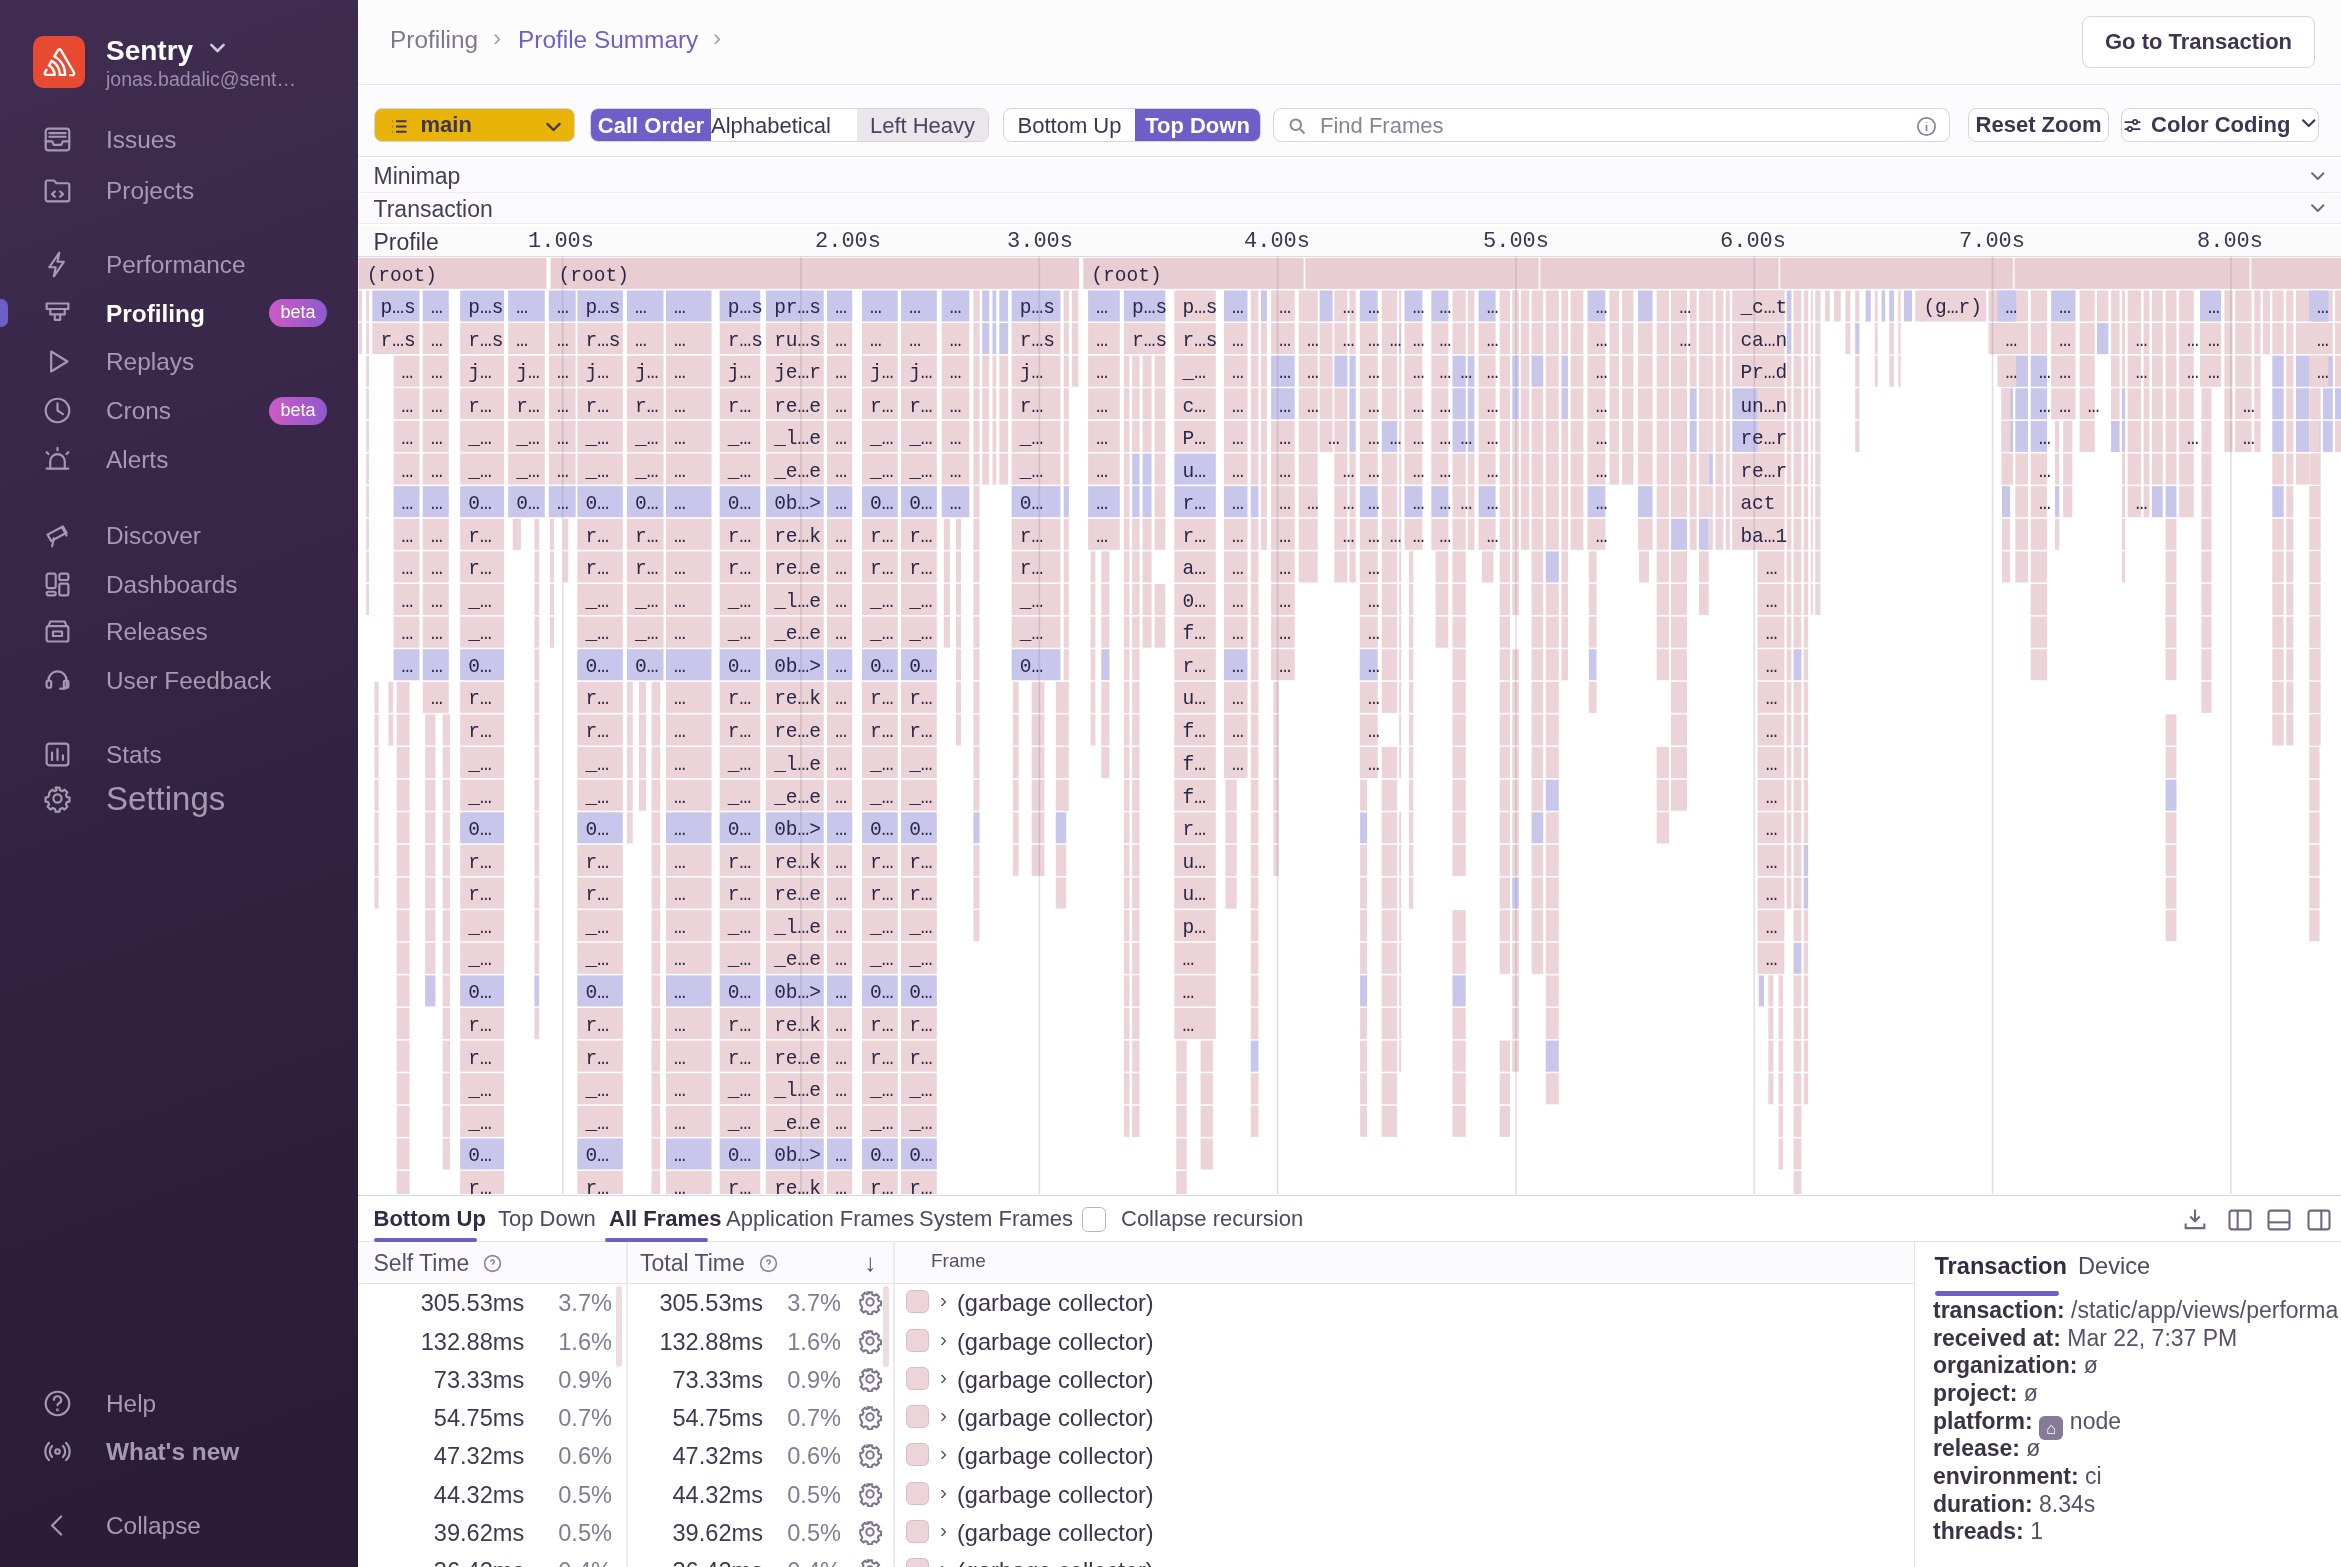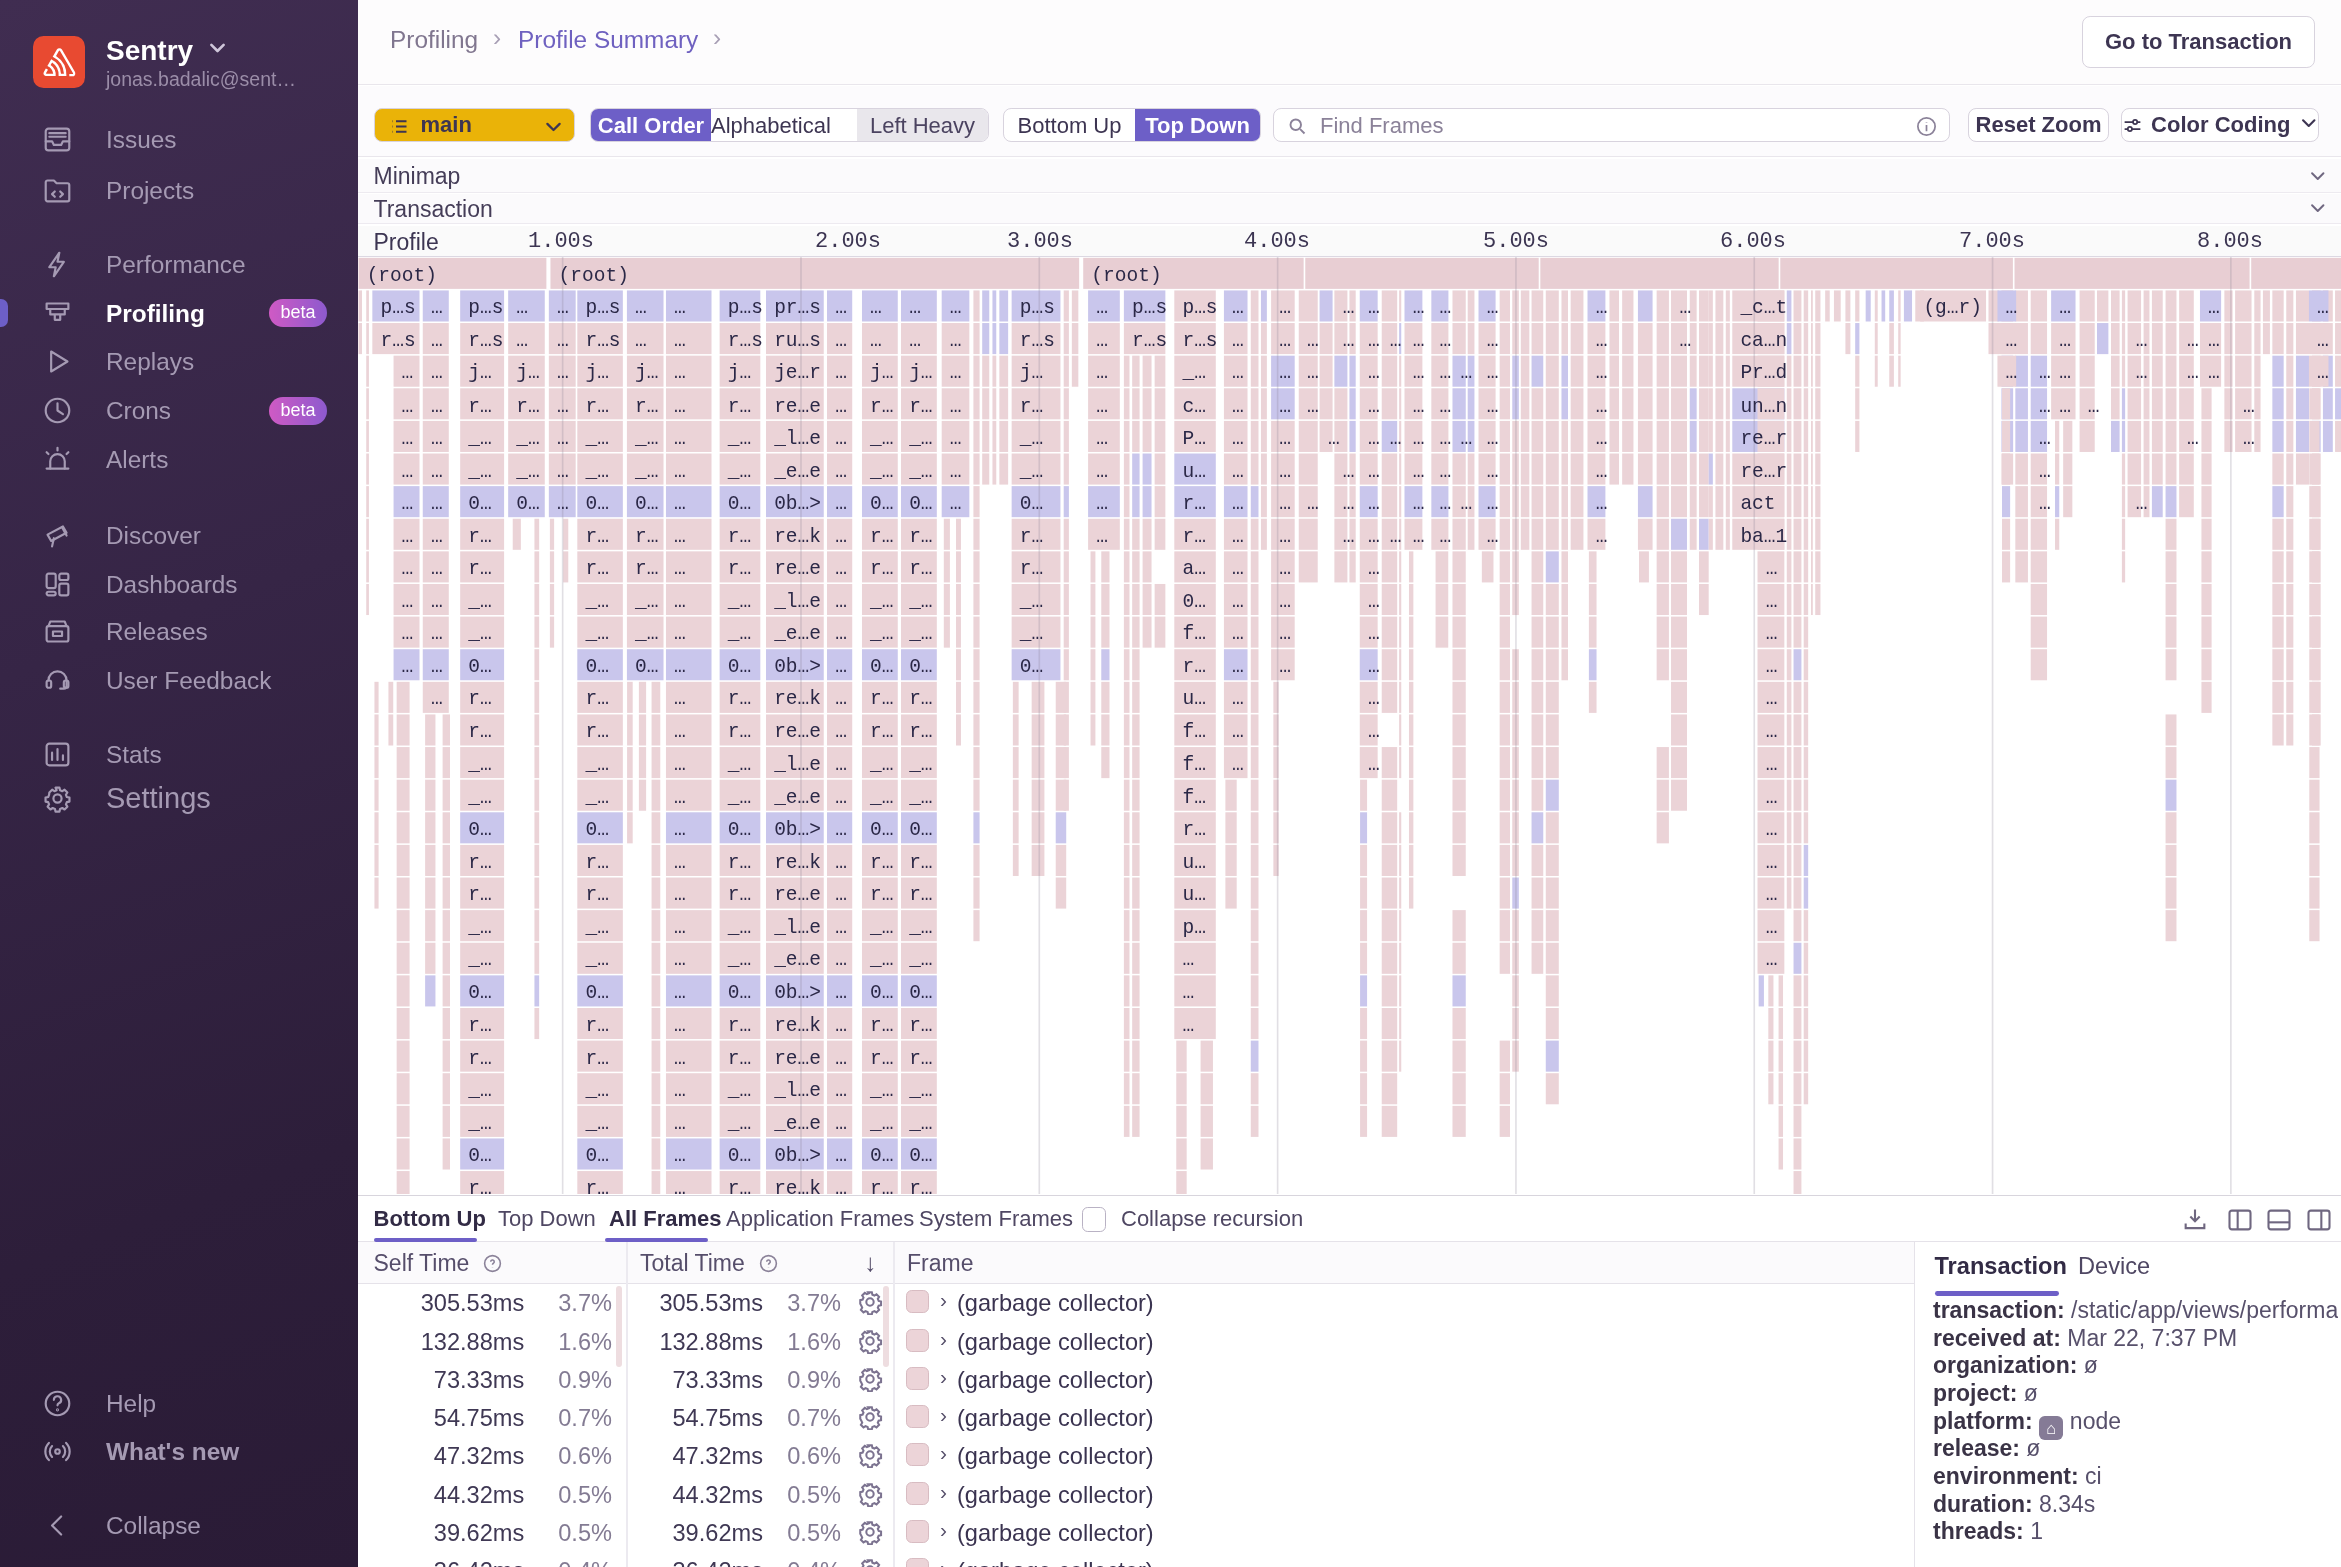--- a/index.html
+++ b/index.html
@@ -85,21 +85,21 @@
     <div style="position:absolute;left:106px;top:666px;font-size:24.4px;line-height:29px;color:#a59ab3;font-weight:400">User Feedback</div>
   <div style="position:absolute;left:43px;top:740px"><svg width="29" height="29" viewBox="0 0 32 32" fill="none" stroke="#a59ab3" stroke-width="2.4" stroke-linecap="round" stroke-linejoin="round">
         <rect x="4" y="4" width="24" height="24" rx="3"></rect>
         <path d="M10 22v-8M16 22V10M22 22v-5"></path>
       </svg></div>
     <div style="position:absolute;left:106px;top:740px;font-size:24.4px;line-height:29px;color:#a59ab3;font-weight:400">Stats</div>
   <div style="position:absolute;left:43px;top:784px"><svg width="29" height="29" viewBox="0 0 32 32" fill="none" stroke="#a59ab3" stroke-width="2.4" stroke-linecap="round" stroke-linejoin="round">
         <circle cx="16" cy="16" r="4.5"></circle>
         <path d="M13.8 4h4.4l.6 2.9 2.5 1 2.5-1.6 3.1 3.1-1.6 2.5 1 2.5 2.9.6v4.4l-2.9.6-1 2.5 1.6 2.5-3.1 3.1-2.5-1.6-2.5 1-.6 2.9h-4.4l-.6-2.9-2.5-1-2.5 1.6-3.1-3.1 1.6-2.5-1-2.5-2.9-.6v-4.4l2.9-.6 1-2.5L7 9.4l3.1-3.1 2.5 1.6 2.5-1z"></path>
       </svg></div>
-    <div style="position:absolute;left:106px;top:784px;font-size:29px;line-height:29px;color:#a59ab3;font-weight:400">Settings</div>
+    <div style="position:absolute;left:106px;top:784px;font-size:33px;line-height:29px;color:#a59ab3;font-weight:400">Settings</div>
   <div style="position:absolute;left:43px;top:1389px"><svg width="29" height="29" viewBox="0 0 32 32" fill="none" stroke="#a59ab3" stroke-width="2.4" stroke-linecap="round" stroke-linejoin="round">
         <circle cx="16" cy="16" r="13"></circle>
         <path d="M12 12a4 4 0 1 1 5.5 3.7c-1 .5-1.5 1.1-1.5 2.3"></path>
         <circle cx="16" cy="23" r="0.5"></circle>
       </svg></div>
     <div style="position:absolute;left:106px;top:1389px;font-size:24.4px;line-height:29px;color:#a59ab3;font-weight:400">Help</div>
   <div style="position:absolute;left:43px;top:1437px"><svg width="29" height="29" viewBox="0 0 32 32" fill="none" stroke="#a59ab3" stroke-width="2.4" stroke-linecap="round" stroke-linejoin="round">
         <circle cx="16" cy="16" r="2.5"></circle>
         <path d="M10 22a8.5 8.5 0 0 1 0-12M22 10a8.5 8.5 0 0 1 0 12M6.5 25.5a13.5 13.5 0 0 1 0-19M25.5 6.5a13.5 13.5 0 0 1 0 19"></path>
       </svg></div>
@@ -2180,21 +2180,21 @@
         <path d="M10 10a2 2 0 1 1 3 1.7c-.7.4-1 .8-1 1.6M12 16.5v.4"></path>
       </svg>
   </div>
   <div style="position:absolute;left:282px;top:8.1px;font-size:23px;color:#564e6b">Total Time
     <svg style="vertical-align:-3.3px;margin-left:6.5px" width="21" height="21" viewBox="0 0 24 24" stroke="#8b8299" stroke-width="1.8" fill="none">
         <circle cx="12" cy="12" r="9"></circle>
         <path d="M10 10a2 2 0 1 1 3 1.7c-.7.4-1 .8-1 1.6M12 16.5v.4"></path>
       </svg>
   </div>
   <div style="position:absolute;left:506px;top:6.5px;font-size:24.4px;color:#564e6b">↓</div>
-  <div style="position:absolute;left:549px;top:8.1px;font-size:23px;color:#564e6b">Frame</div>
+  <div style="position:absolute;left:573px;top:8.1px;font-size:19px;color:#564e6b">Frame</div>
   <div style="position:absolute;left:268px;top:0;width:1.6px;height:42px;background:#e5e2e9"></div>
   <div style="position:absolute;left:535px;top:0;width:1.6px;height:42px;background:#e5e2e9"></div>
 </div>
 
 <div style="position:absolute;left:358px;top:1283px;width:1556px;height:38px">
   <span style="position:absolute;left:16.3px;width:150px;top:6.5px;font-size:23.6px;color:#3f3854;text-align:right">305.53ms</span>
   <span style="position:absolute;left:182px;width:72px;top:6.5px;font-size:23.6px;color:#837b93;text-align:right">3.7%</span>
   <span style="position:absolute;left:277px;width:128px;top:6.5px;font-size:23.6px;color:#3f3854;text-align:right">305.53ms</span>
   <span style="position:absolute;left:423px;width:60px;top:6.5px;font-size:23.6px;color:#837b93;text-align:right">3.7%</span>
   <div style="position:absolute;left:499px;top:5.7px"><svg width="26" height="26" viewBox="0 0 24 24" fill="none" stroke="#7c7390" stroke-width="1.9">

